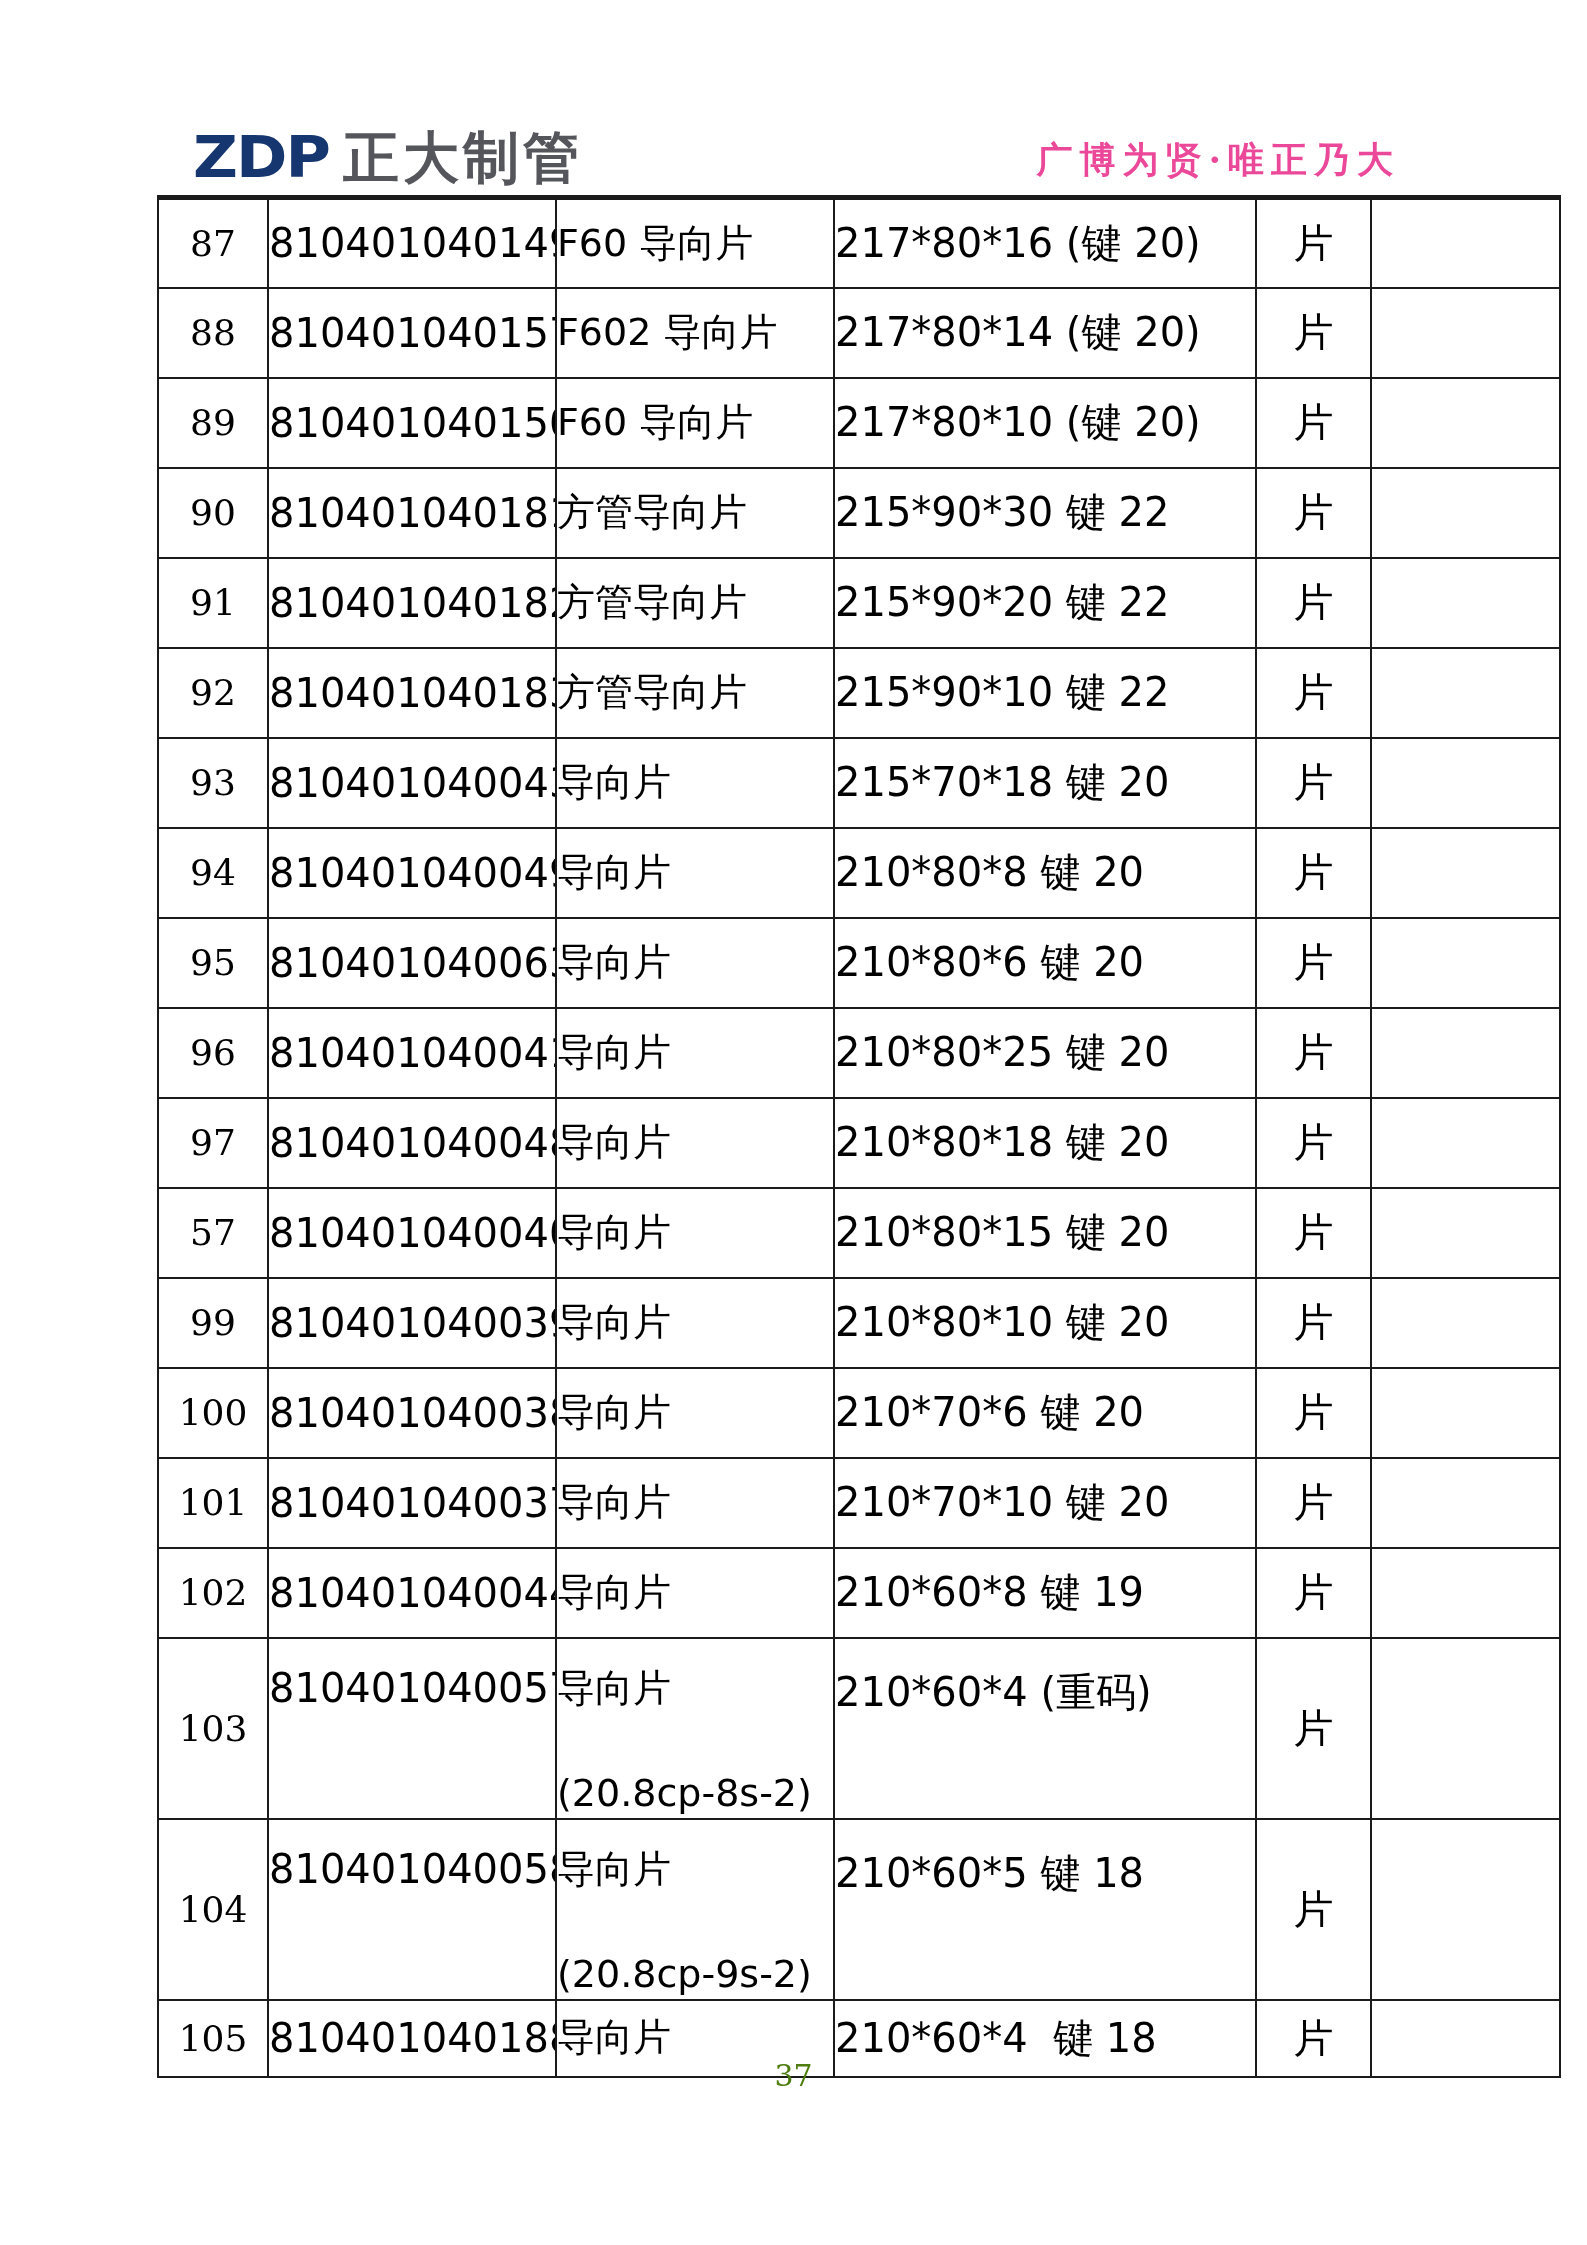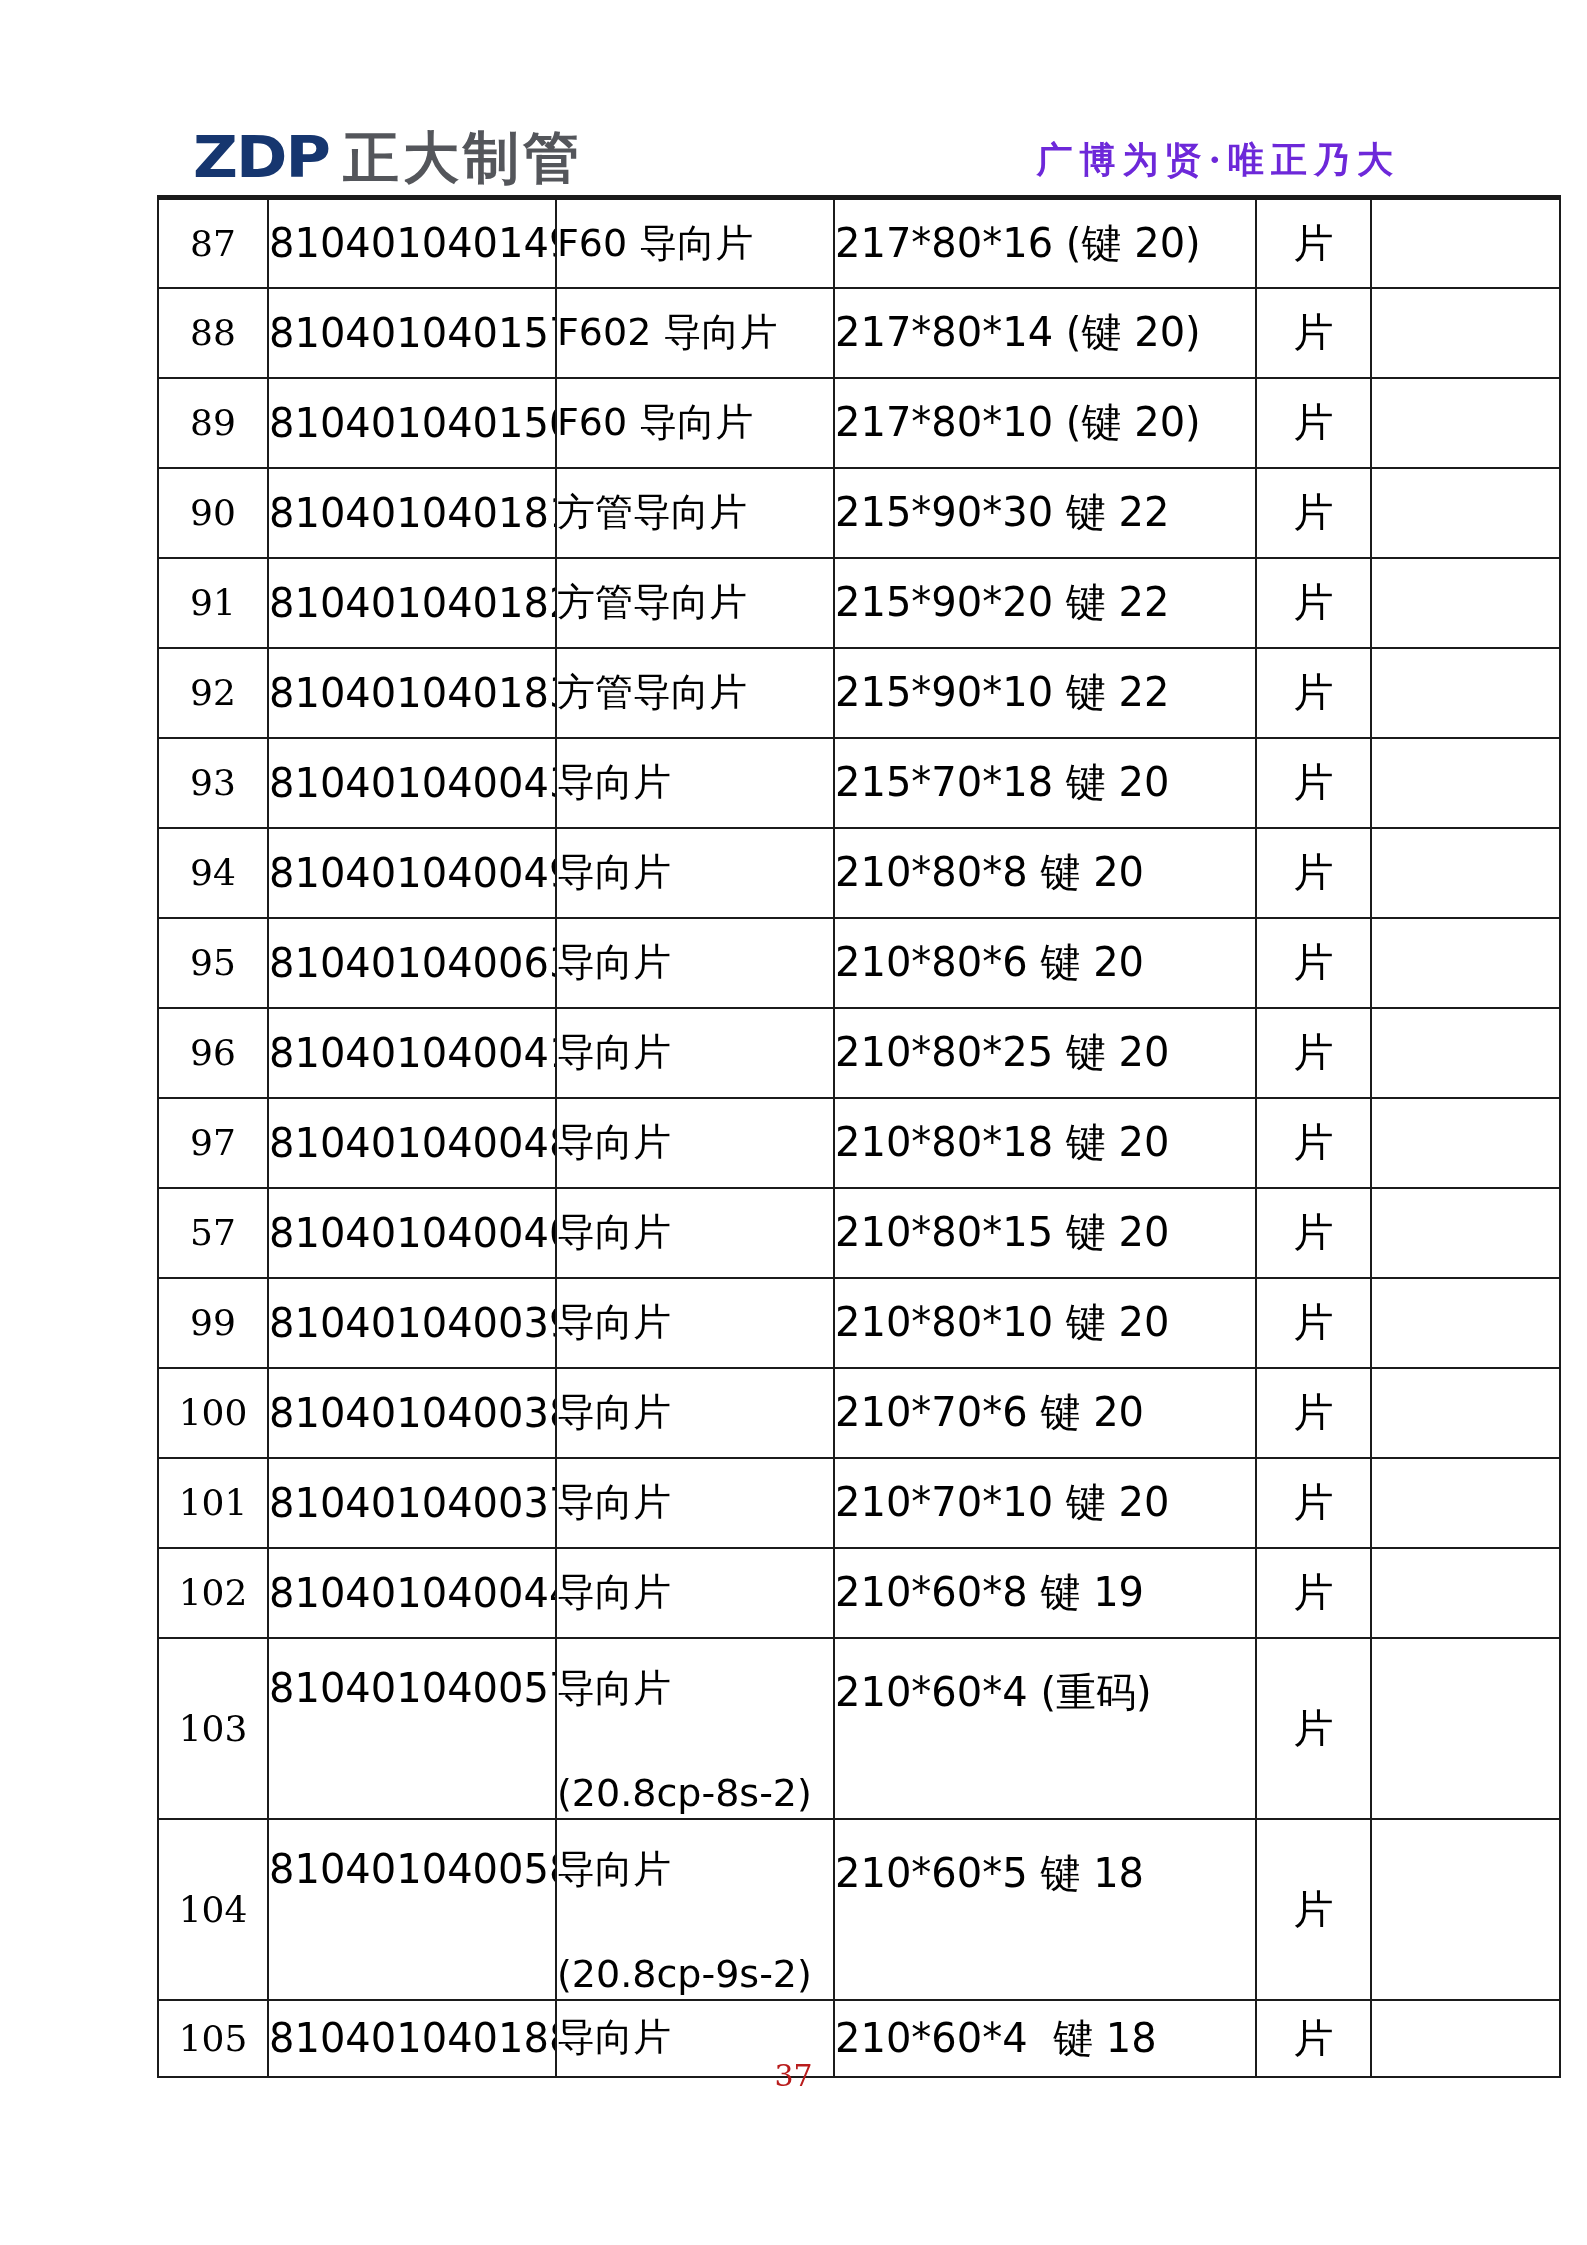--- a/index.html
+++ b/index.html
@@ -83,34 +83,34 @@
     vertical-align:top;padding-top:26px;padding-bottom:0;
   }
   tr.row-tall td.no{padding-bottom:0;border-radius:7px;}
   tr.row-tall td.unit{padding-bottom:0;}
   .name-line2{display:block;margin-top:58px;}
   
   .page-number{
     position:absolute;left:0;top:2058px;width:100%;
     text-align:center;
     font-family:"DejaVu Serif","Liberation Serif",serif;
-    font-size:30px;color:#b91c1c;
+    font-size:30px;color:#4d7c0f;
   }
 </style>
 </head>
 <body>
 
 <div class="page">
 
   <div class="header">
     <div class="logo">
       <span class="logo-zdp" style="color: rgb(22, 54, 111);">ZDP</span>
       <span class="logo-cn" style="color: rgb(84, 86, 91);">正大制管</span>
     </div>
-    <div class="motto" style="color: #6d28d9; margin-left: 24px;">广博为贤·唯正乃大</div>
+    <div class="motto" style="color: #ec4899; margin-left: 24px;">广博为贤·唯正乃大</div>
   </div>
 
   <table class="parts">
     <colgroup>
       <col class="c-no">
         <col class="c-code">
         <col class="c-name">
       <col class="c-spec">
         <col class="c-unit">
         <col class="c-empty">

